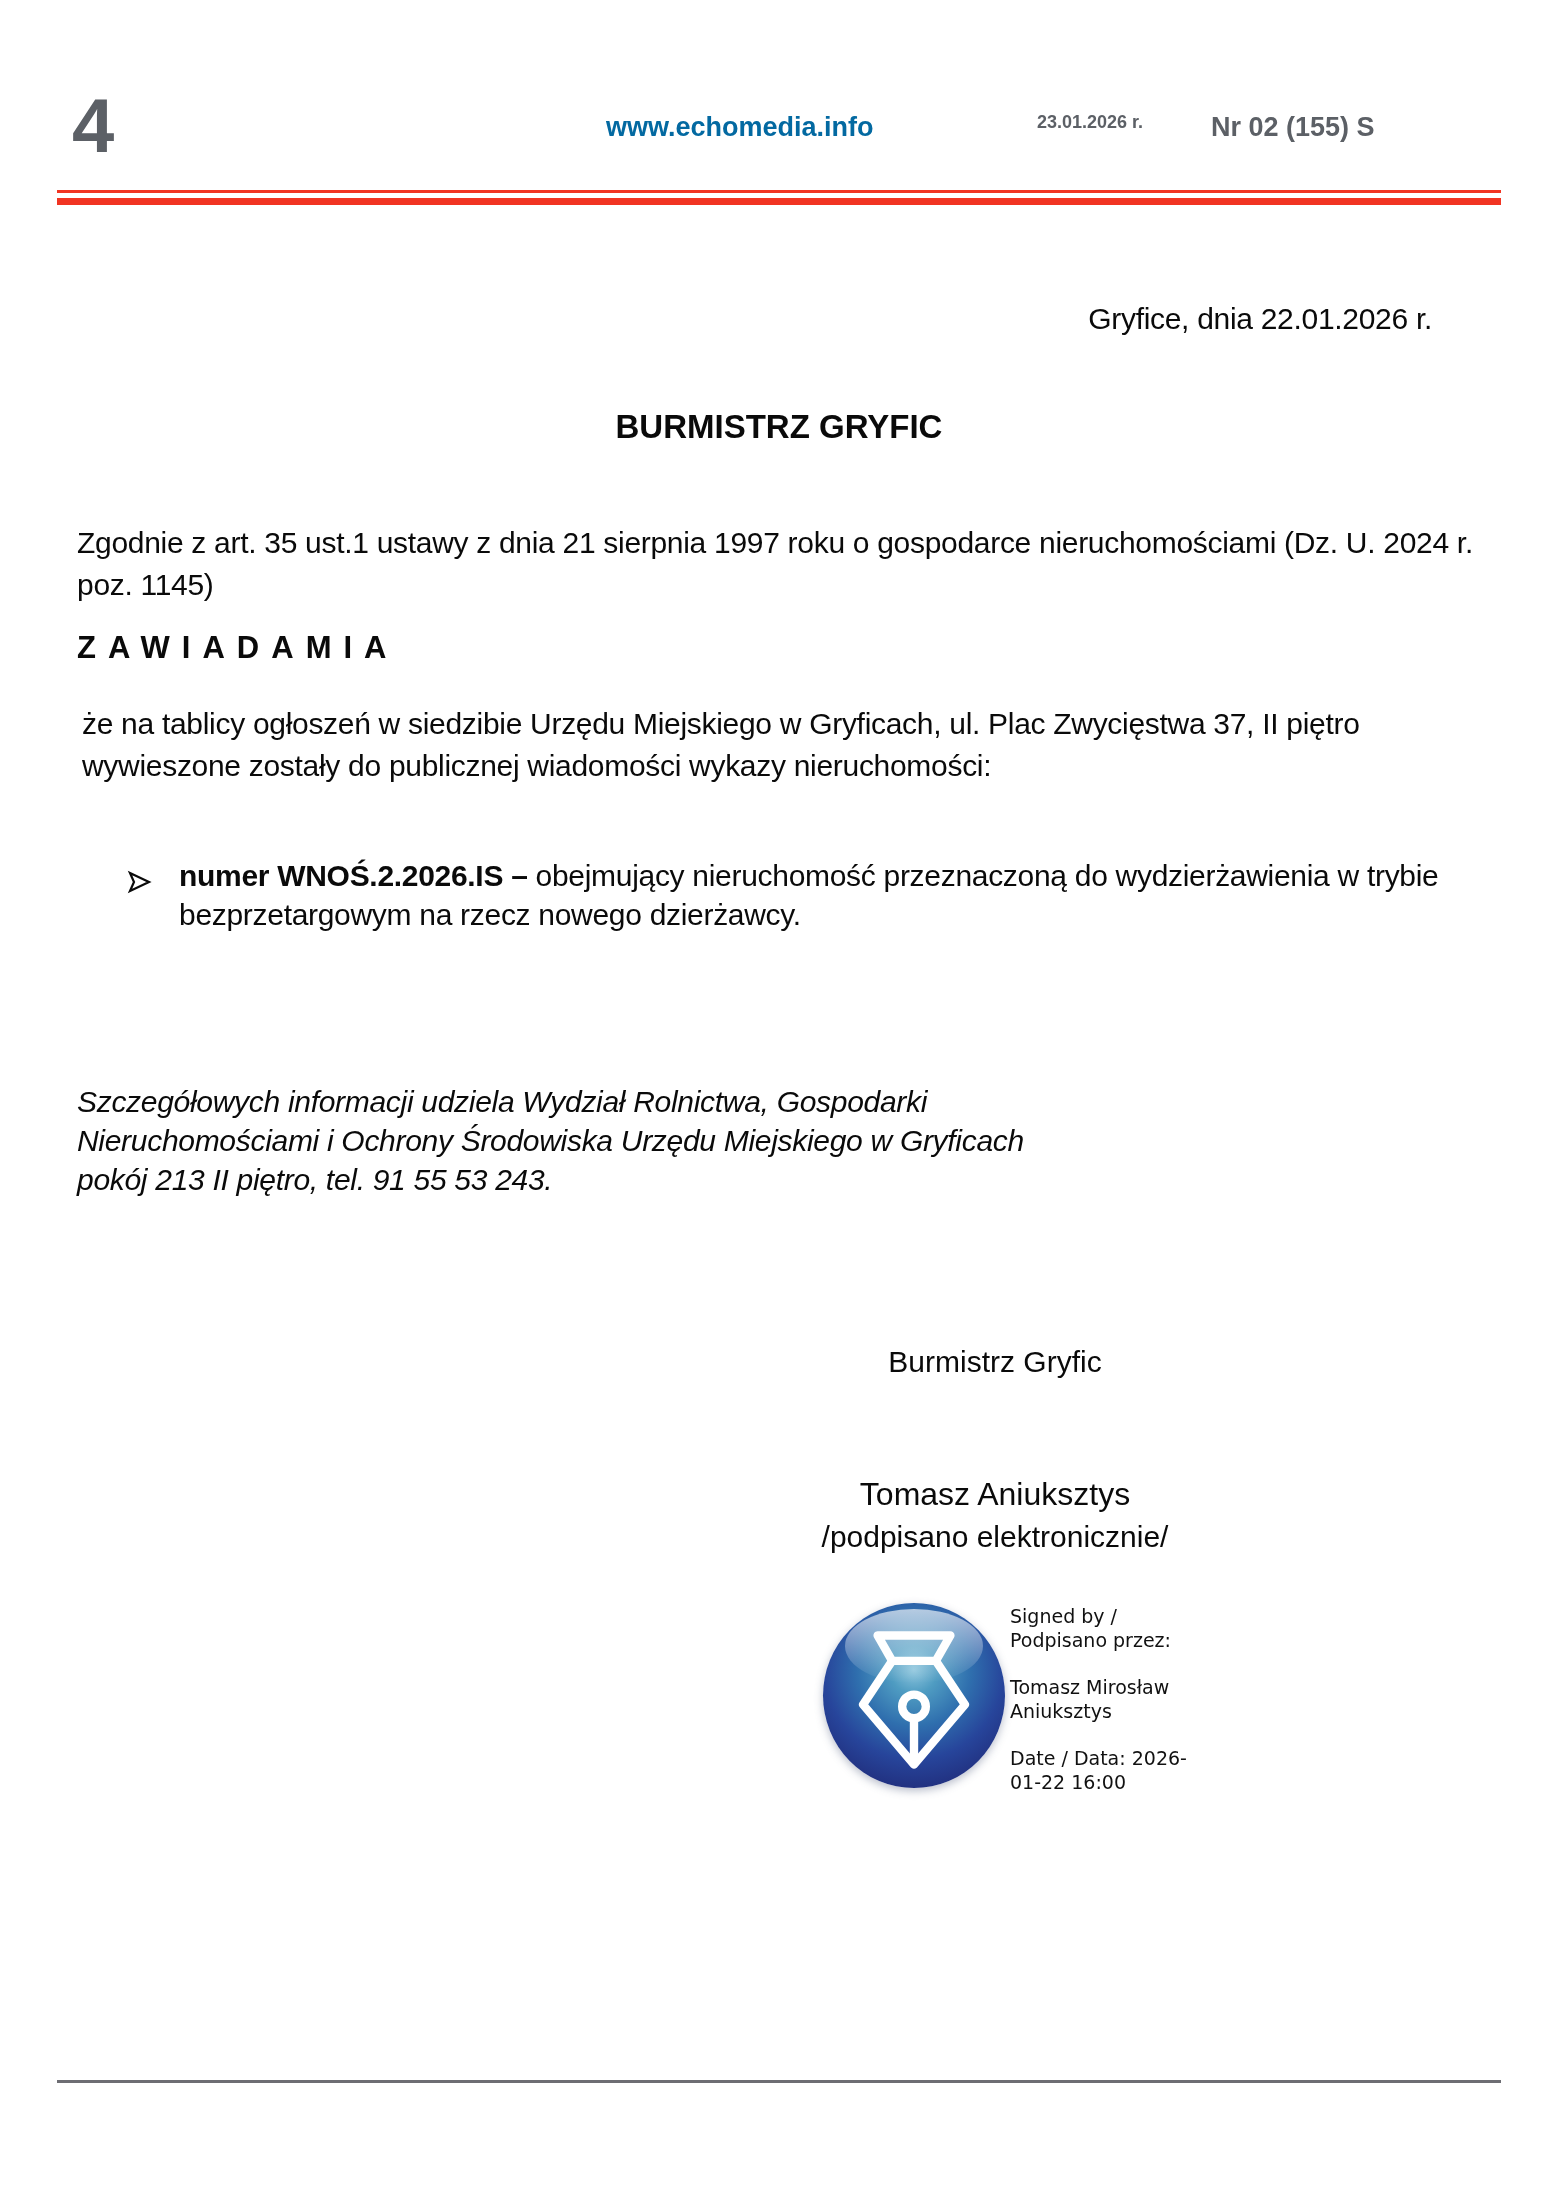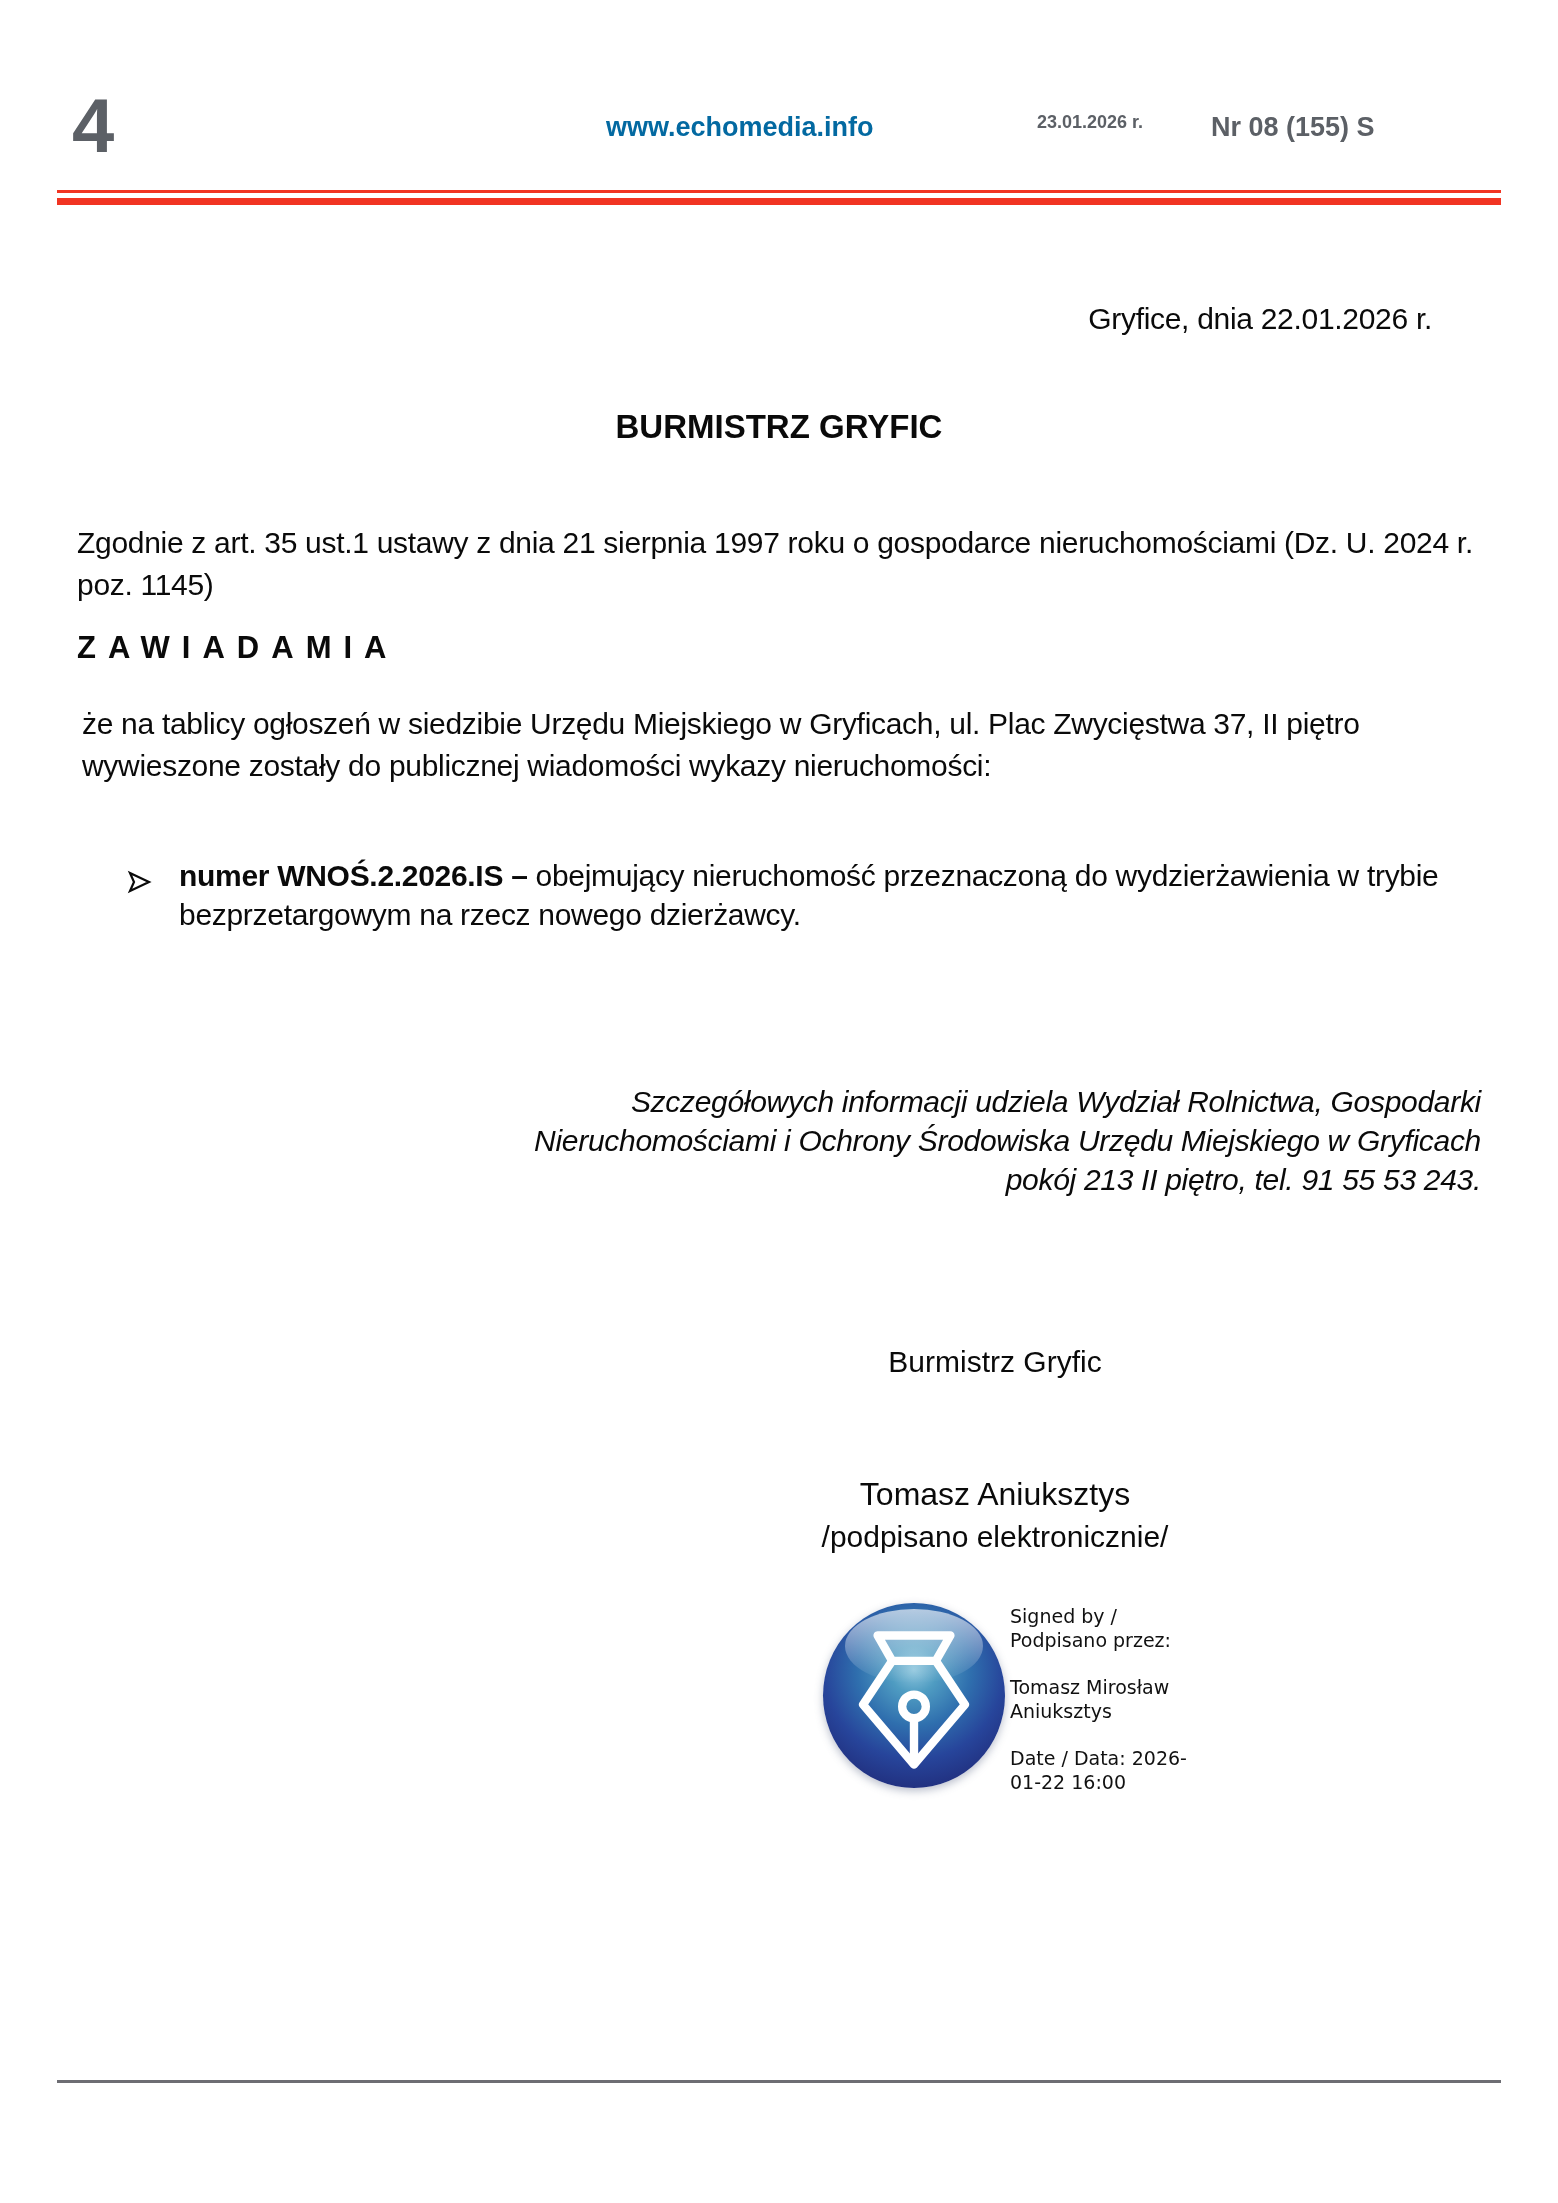--- a/index.html
+++ b/index.html
@@ -58,21 +58,21 @@
     position: absolute; left: 127px; top: 856px;
   }
   .li { display: flex; line-height: 39px; }
   .bullet {
     width: 52px; flex: 0 0 52px; padding-top: 8px;
   }
   .li b { font-weight: bold; }
 
   .info-block {
     position: absolute; left: 77px; top: 1082px; width: 1404px;
-    text-align: right; font-style: italic; line-height: 39px;
+    text-align: left; font-style: italic; line-height: 39px;
   }
 
   .sig-role {
     position: absolute; left: 822px; top: 1345px; width: 346px;
     text-align: center; font-size: 30px;
   }
   .sig-name {
     position: absolute; left: 822px; top: 1476px; width: 346px;
     text-align: center; font-size: 32px;
   }
@@ -111,21 +111,21 @@
   }
 </style>
 </head>
 <body>
 
 <div class="page">
 
   <div class="pagenum">4</div>
   <div class="hdr-url">www.echomedia.info</div>
   <div class="hdr-date">23.01.2026 r.</div>
-  <div class="hdr-issue">Nr 08 (155) S</div>
+  <div class="hdr-issue">Nr 02 (155) S</div>
   <div class="rule-thin"></div>
   <div class="rule-thick"></div>
 
   <div class="dateline doc">Gryfice, dnia 22.01.2026 r.</div>
 
   <div class="doc-title">BURMISTRZ GRYFIC</div>
 
   <div class="intro doc">
     <div class="line">Zgodnie z art. 35 ust.1 ustawy z dnia 21 sierpnia 1997 roku o gospodarce nieruchomościami (Dz. U. 2024 r.</div>
     <div class="line">poz. 1145)</div>

